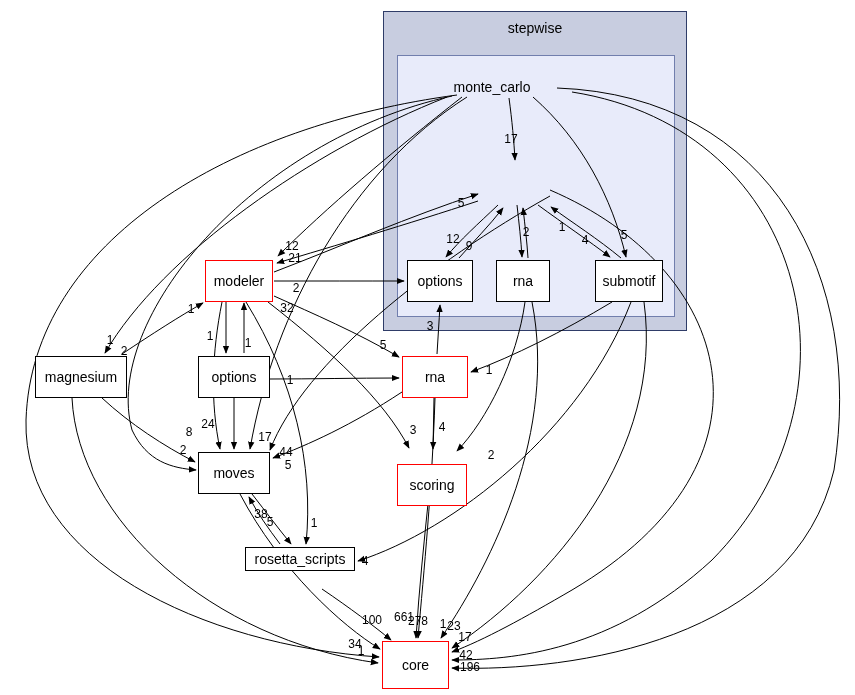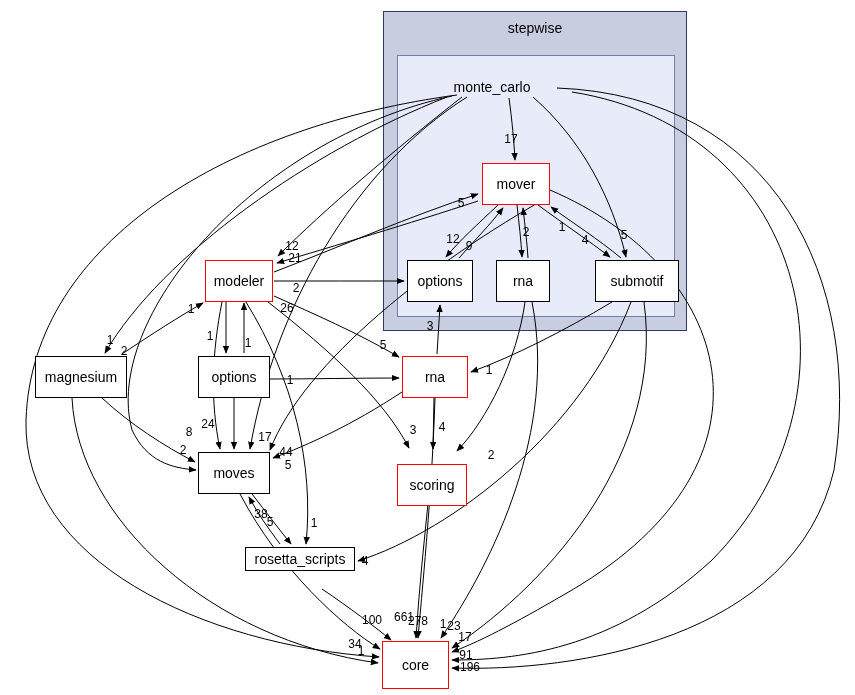--- a/index.html
+++ b/index.html
@@ -85,45 +85,44 @@
       <path d="M538,190 C720,268 780,460 560,590 C512,618 472,640 440,652" marker-end="url(#ah)"></path>
       <path d="M632,302 C652,450 542,580 440,648" marker-end="url(#ah)"></path>
       <path d="M560,92 C800,130 858,400 700,560 C600,652 500,660 440,660" marker-end="url(#ah)"></path>
       <path d="M545,88 C762,96 852,280 822,470 C782,640 562,672 440,668" marker-end="url(#ah)"></path>
       <path d="M445,95 C220,125 20,240 14,420 C10,560 190,645 367,657" marker-end="url(#ah)"></path>
       <path d="M60,398 C66,520 200,640 366,663" marker-end="url(#ah)"></path>
       <path d="M222,398 L222,449" marker-end="url(#ah)"></path>
     </g>
   </svg>
 
-  <div class="node hl" style="left:470px;top:163px;width:68px;height:42px">mover</div>
   <div class="node" style="left:395px;top:260px;width:66px;height:42px">options</div>
   <div class="node" style="left:484px;top:260px;width:54px;height:42px">rna</div>
-  <div class="node" style="left:583px;top:260px;width:84px;height:42px">submotif</div>
+  <div class="node" style="left:583px;top:260px;width:68px;height:42px">submotif</div>
   <div class="node hl" style="left:193px;top:260px;width:68px;height:42px">modeler</div>
   <div class="node" style="left:23px;top:356px;width:92px;height:42px">magnesium</div>
   <div class="node" style="left:186px;top:356px;width:72px;height:42px">options</div>
   <div class="node hl" style="left:390px;top:356px;width:66px;height:42px">rna</div>
   <div class="node" style="left:186px;top:452px;width:72px;height:42px">moves</div>
   <div class="node hl" style="left:385px;top:464px;width:70px;height:42px">scoring</div>
   <div class="node" style="left:233px;top:547px;width:110px;height:24px">rosetta_scripts</div>
   <div class="node hl" style="left:370px;top:641px;width:67px;height:48px">core</div>
 
   <span class="elabel" style="left:499px;top:139px">17</span>
   <span class="elabel" style="left:449px;top:203px">5</span>
   <span class="elabel" style="left:441px;top:239px">12</span>
   <span class="elabel" style="left:457px;top:246px">9</span>
   <span class="elabel" style="left:514px;top:232px">2</span>
   <span class="elabel" style="left:550px;top:227px">1</span>
   <span class="elabel" style="left:573px;top:240px">4</span>
   <span class="elabel" style="left:612px;top:235px">5</span>
   <span class="elabel" style="left:280px;top:246px">12</span>
   <span class="elabel" style="left:283px;top:258px">21</span>
   <span class="elabel" style="left:284px;top:288px">2</span>
-  <span class="elabel" style="left:275px;top:308px">26</span>
+  <span class="elabel" style="left:275px;top:308px">32</span>
   <span class="elabel" style="left:179px;top:309px">1</span>
   <span class="elabel" style="left:98px;top:340px">1</span>
   <span class="elabel" style="left:112px;top:351px">2</span>
   <span class="elabel" style="left:198px;top:336px">1</span>
   <span class="elabel" style="left:236px;top:343px">1</span>
   <span class="elabel" style="left:371px;top:345px">5</span>
   <span class="elabel" style="left:418px;top:326px">3</span>
   <span class="elabel" style="left:477px;top:370px">1</span>
   <span class="elabel" style="left:278px;top:380px">1</span>
   <span class="elabel" style="left:196px;top:424px">24</span>
@@ -138,18 +137,18 @@
   <span class="elabel" style="left:249px;top:514px">38</span>
   <span class="elabel" style="left:258px;top:522px">5</span>
   <span class="elabel" style="left:302px;top:523px">1</span>
   <span class="elabel" style="left:353px;top:561px">4</span>
   <span class="elabel" style="left:360px;top:620px">100</span>
   <span class="elabel" style="left:392px;top:617px">661</span>
   <span class="elabel" style="left:406px;top:621px">278</span>
   <span class="elabel" style="left:431px;top:624px">1</span>
   <span class="elabel" style="left:442px;top:626px">23</span>
   <span class="elabel" style="left:453px;top:637px">17</span>
-  <span class="elabel" style="left:454px;top:655px">91</span>
+  <span class="elabel" style="left:454px;top:655px">42</span>
   <span class="elabel" style="left:458px;top:667px">196</span>
   <span class="elabel" style="left:343px;top:644px">34</span>
   <span class="elabel" style="left:349px;top:651px">1</span>
 
 </div>
 
 </body></html>

